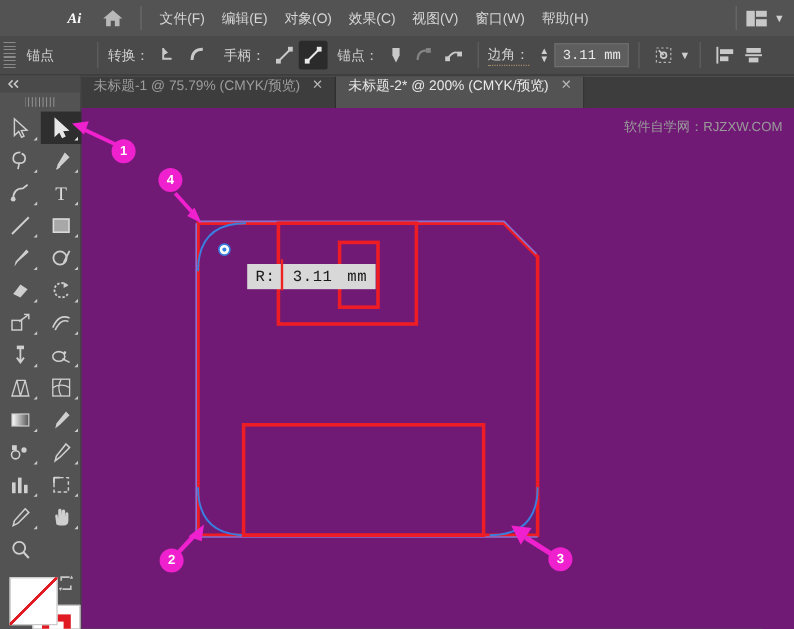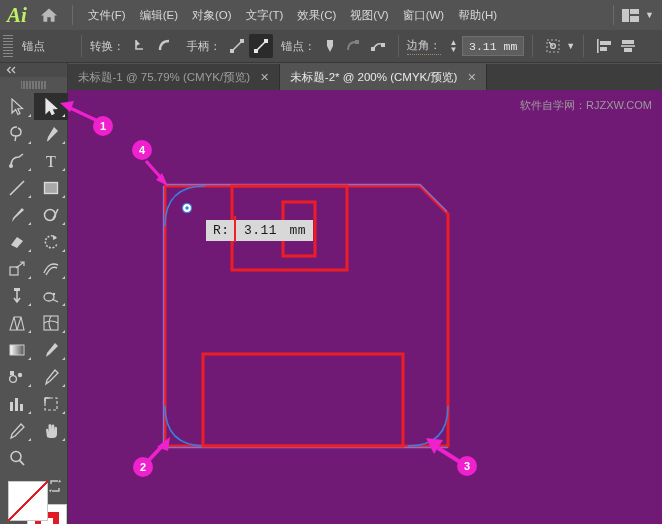--- a/index.html
+++ b/index.html
@@ -10,23 +10,23 @@
     background: #535353;
   }
   #app { position: relative; width: 662px; height: 524px; }
 
   
   .menubar {
     position: absolute; left: 0; top: 0; width: 662px; height: 30px;
     background: #535353; display: flex; align-items: center;
   }
   .ai-logo {
-    width: 34px; text-align: center; color: #bef264;
-    font-size: 21px; font-weight: bold; font-style: italic;
-    font-family: "Liberation Serif", serif; letter-spacing: 0px;
+    width: 34px; text-align: center; color: #ffffff;
+    font-size: 12px; font-weight: bold; font-style: italic;
+    font-family: "Liberation Serif", serif; letter-spacing: 0px; margin-left: 45px;
   }
   .home-icon { width: 30px; display: flex; justify-content: center; align-items: center; }
   .mb-sep { width: 1px; height: 20px; background: #6a6a6a; margin: 0 8px; }
   .menu-item {
     color: #d6d6d6; font-size: 11.5px; padding: 0 7px; height: 30px;
     display: flex; align-items: center; white-space: nowrap;
   }
   .mb-right { margin-left: auto; display: flex; align-items: center; padding-right: 8px; }
   .arrange-icon { display: flex; gap: 1.5px; margin-right: 6px; }
   .arrange-icon .c1 { width: 7px; height: 13px; background: #c8c8c8; }
@@ -64,21 +64,21 @@
     padding: 0 6px; font-size: 11.5px;
     font-family: "Liberation Mono", monospace;
   }
 
   
   .tabbar {
     position: absolute; left: 68px; top: 64px; width: 594px; height: 26px;
     background: #3d3d3d; display: flex; align-items: stretch;
   }
   .tab {
-    display: flex; align-items: center; padding: 0 10px; font-size: 11.5px;
+    display: flex; padding: 0 10px; font-size: 11.5px;
     border-right: 1px solid #2e2e2e; white-space: nowrap; gap: 10px;
   }
   .tab.inactive { background: #3d3d3d; color: #9d9d9d; }
   .tab.active { background: #535353; color: #e9e9e9; }
   .tab-close { font-size: 11px; color: #b6b6b6; }
 
   
   .toolbox {
     position: absolute; left: 0; top: 63px; width: 68px; height: 461px;
     background: #535353; border-right: 1px solid #3a3a3a;
@@ -169,21 +169,20 @@
     <div class="ai-logo">Ai</div>
     <div class="home-icon">
       <svg width="18" height="16" viewBox="0 0 18 16">
         <path d="M9 1.5 L17 8.5 L14.6 8.5 L14.6 14.8 L10.7 14.8 L10.7 10.2 L7.3 10.2 L7.3 14.8 L3.4 14.8 L3.4 8.5 L1 8.5 Z" fill="#b8b8b8"></path>
       </svg>
     </div>
     <div class="mb-sep"></div>
     <div class="menu-item">文件(F)</div>
     <div class="menu-item">编辑(E)</div>
     <div class="menu-item">对象(O)</div>
-    <div class="menu-item">文字(T)</div>
     <div class="menu-item">效果(C)</div>
     <div class="menu-item">视图(V)</div>
     <div class="menu-item">窗口(W)</div>
     <div class="menu-item">帮助(H)</div>
     <div class="mb-right">
       <div class="mb-sep"></div>
       <div class="arrange-icon">
         <div class="c1"></div>
         <div class="c2r">
             <div></div>

